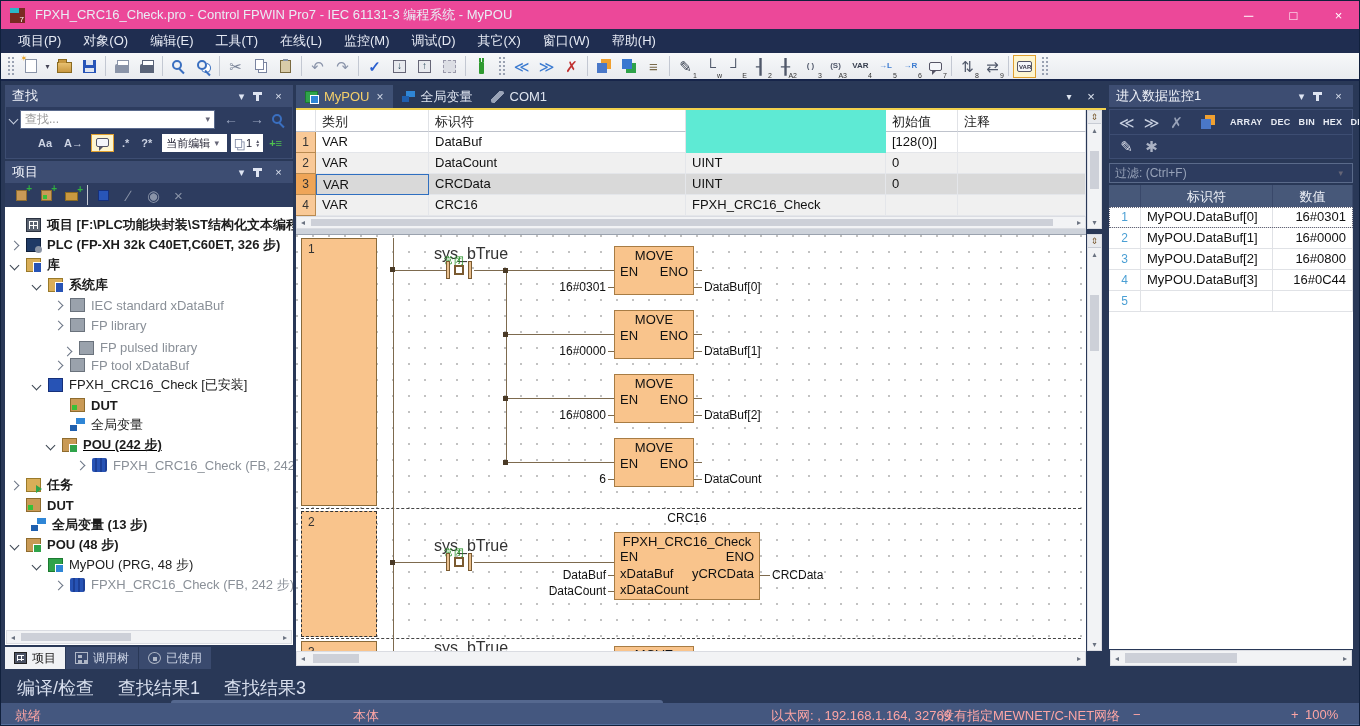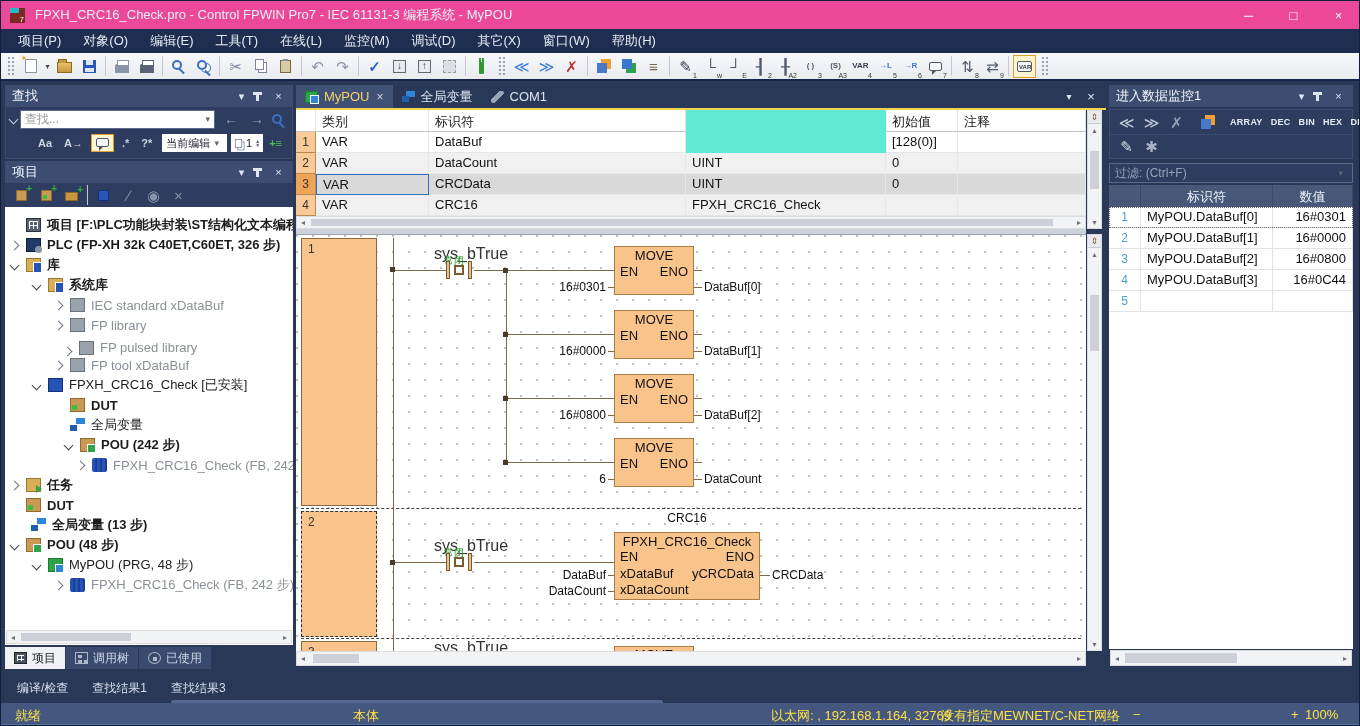--- a/index.html
+++ b/index.html
@@ -124,21 +124,21 @@
   .ti-calltree::before{content:"";position:absolute;left:2px;top:2px;width:4px;height:3px;background:#aeb6c6;box-shadow:6px 5px 0 #aeb6c6,0 5px 0 #aeb6c6}
   .ti-used{border:1px solid #aeb6c6;border-radius:50%}
   .ti-used::before{content:"";position:absolute;left:4px;top:4px;width:4px;height:4px;background:#aeb6c6}
   .tlabel{font-size:13px;color:#1c1c1c}
   .tlabel.b{font-weight:700}
   .tlabel.gray{color:#8a9098}
   
   .ltab{display:flex;align-items:center;height:22px;padding:0 9px;font-size:12px;color:#cdd5e6;background:#3a4a6e;margin-right:1px}
   .ltab.active{background:#f0f2f5;color:#222}
   .ltab .ticon{width:13px;height:12px;margin-right:5px}
-  .rtab{font-size:12px;color:#d8dfee;padding:0 12px;line-height:20px}
+  .rtab{font-size:18px;color:#d8dfee;padding:0 12px;line-height:20px}
   
   #doctabs{display:flex;align-items:stretch;height:23px}
   .dtab{display:flex;align-items:center;padding:0 9px;font-size:13px;color:#dfe5f0}
   .dtab.active{background:#3f5175;color:#f5d06a}
   .dtab .ticon{margin-right:6px}
   .dtab-close{margin-left:7px;color:#cfd6e4;font-size:12px}
   
   #vartable{background:#5eead4;overflow:hidden}
   .vhead{position:absolute;font-size:13px;color:#222;padding:3px 0 0 6px;height:22px;background:#fff;border-right:1px solid #e0e2e6;border-bottom:1px solid #bfc3cc;white-space:nowrap}
   .vnum{position:absolute;width:20px;height:21px;background:#f9c997;border-right:1px solid #b98a50;border-bottom:1px solid #b98a50;font-size:12px;color:#333;text-align:center;padding-top:3px}
@@ -170,21 +170,21 @@
   .mhead{position:absolute;background:#475879;color:#eef1f8;font-size:13px;text-align:center;padding-top:3px;height:22px;border-right:1px solid #39486a}
   .mnum{position:absolute;color:#4a9fd4;font-size:12px;text-align:center;padding-top:3px;height:21px;border-bottom:1px solid #e0e2e6;border-right:1px solid #e0e2e6}
   .mcell{position:absolute;font-size:13px;color:#111;padding:2px 6px 0 6px;height:21px;border-bottom:1px solid #e0e2e6;border-right:1px solid #e0e2e6;white-space:nowrap;overflow:hidden}
   .mcell.val{text-align:right}
   
   .sb{background:#f2f3f5;border:1px solid #dadce2}
   .sbthumb{position:absolute;background:#cdd0d8}
   .sbarrow{position:absolute;color:#6a7280;font-size:8px;display:flex;align-items:center;justify-content:center}
   .sbsplit{position:absolute;left:0;width:100%;background:#e8eaee;border-bottom:1px solid #c8ccd4;color:#7a5a30;font-size:9px;display:flex;align-items:center;justify-content:center}
   
-  #statusbar{left:0;top:702px;width:1360px;height:24px;background:#44577f;border-bottom:3px solid #55719f;color:#fde047;font-size:13px}
+  #statusbar{left:0;top:702px;width:1360px;height:24px;background:#44577f;border-bottom:3px solid #55719f;color:#fca5a5;font-size:13px}
   #statusbar .st{position:absolute;top:4px;white-space:nowrap}
   .strip{position:absolute;background:#55688f;border-radius:3px}
 </style>
 </head>
 <body>
 
 <div id="app">
 
   <div id="titlebar" class="abs">
     <div id="app-icon"></div>
@@ -470,21 +470,21 @@
       <div class="trow" style="left: 50px; top: 188px;">
         <div class="chev none"></div>
         <div class="ticon ti-dut"></div>
         <div class="tlabel b">DUT</div>
       </div>
       <div class="trow" style="left: 50px; top: 208px;">
         <div class="chev none"></div>
         <div class="ticon ti-gvar"></div>
         <div class="tlabel">全局变量</div>
       </div>
-      <div class="trow" style="left: 60px; top: 228px;">
+      <div class="trow" style="left: 42px; top: 228px; text-decoration: underline;">
         <div class="chev exp"></div>
         <div class="ticon ti-pou"></div>
         <div class="tlabel b">POU (242 步)</div>
       </div>
       <div class="trow" style="left: 72px; top: 248px;">
         <div class="chev col"></div>
         <div class="ticon ti-fb"></div>
         <div class="tlabel gray">FPXH_CRC16_Check (FB, 242</div>
       </div>
       <div class="trow" style="left: 6px; top: 268px;">

